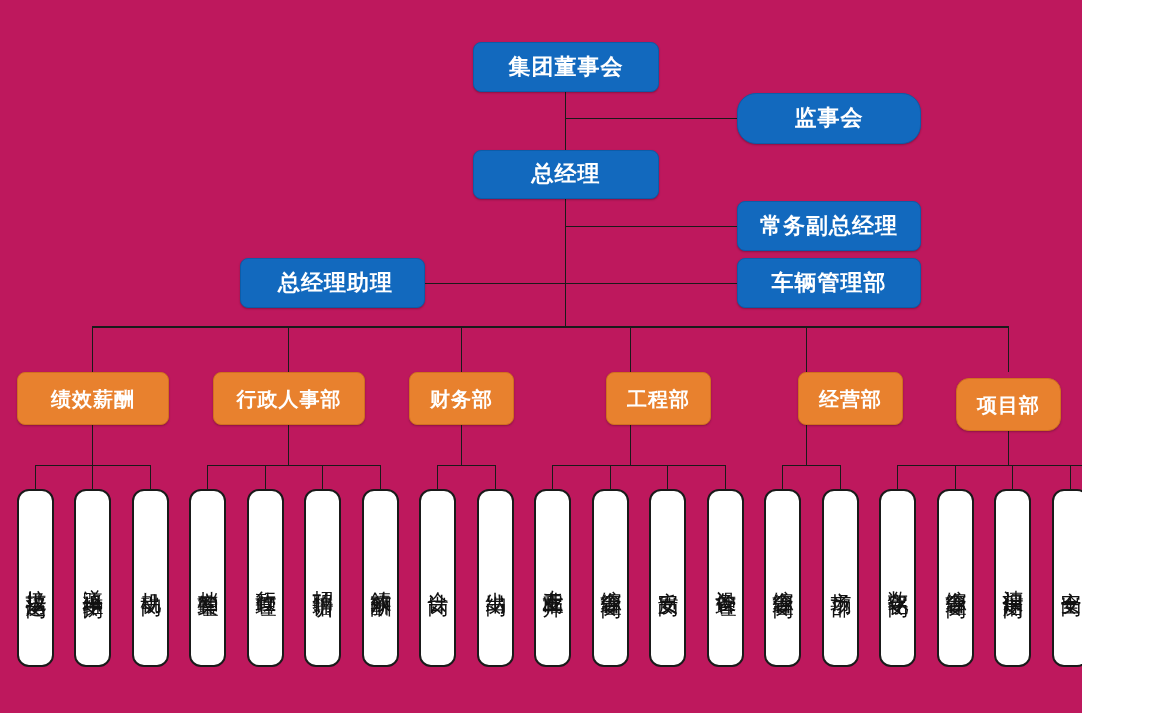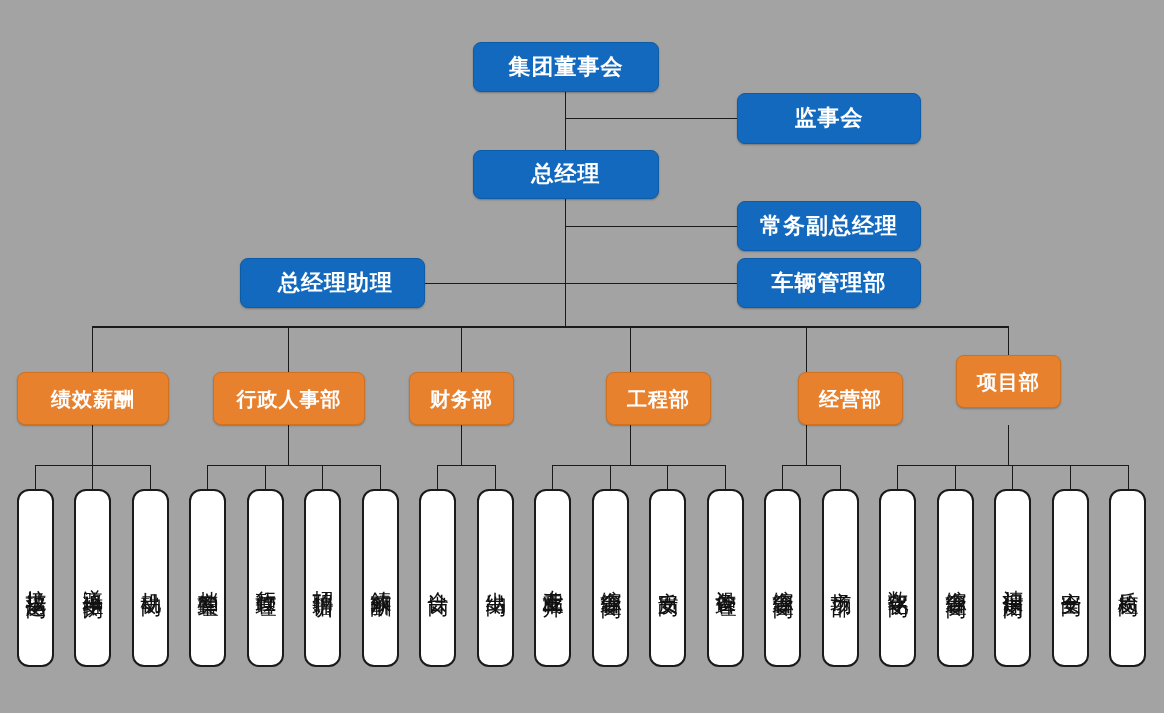--- a/index.html
+++ b/index.html
@@ -6,23 +6,23 @@
   html, body {
     margin: 0;
     padding: 0;
     background: #ffffff;
   }
   body {
     font-family: "DejaVu Sans", "Liberation Sans", sans-serif;
   }
   #chart-root {
     position: relative;
-    width: 1164px;
+    width: 1082px;
     height: 713px;
-    background: #a3a3a3;
+    background: #be185d;
     overflow: hidden;
   }
   
   .ln {
     position: absolute;
     background: #1a1a1a;
   }
   .ln.h { height: 1px; }
   .ln.v { width: 1px; }
   .ln.thick-h { height: 2px; }
@@ -136,41 +136,41 @@
   <div class="ln v" style="left:1008px; top:425px; height:40px;"></div>
   <div class="ln h" style="left:897px; top:465px; width:232px;"></div>
   <div class="ln v" style="left:897px;  top:465px; height:24px;"></div>
   <div class="ln v" style="left:955px;  top:465px; height:24px;"></div>
   <div class="ln v" style="left:1012px; top:465px; height:24px;"></div>
   <div class="ln v" style="left:1070px; top:465px; height:24px;"></div>
   <div class="ln v" style="left:1128px; top:465px; height:24px;"></div>
 
   <div class="node blue" style="left:473px; top:42px; width:186px; height:50px;">集团董事会</div>
 
-  <div class="node blue" style="left:737px; top:93px; width:184px; height:51px;">监事会</div>
+  <div class="node blue" style="left:737px; top:93px; width:184px; height:51px;border-radius:19px;">监事会</div>
 
   <div class="node blue" style="left:473px; top:150px; width:186px; height:49px;">总经理</div>
 
   <div class="node blue" style="left:737px; top:201px; width:184px; height:50px;">常务副总经理</div>
 
   <div class="node blue" style="left:737px; top:258px; width:184px; height:50px;">车辆管理部</div>
 
   <div class="node blue" style="left:240px; top:258px; width:185px; height:50px;padding-left:6px;">总经理助理</div>
 
   <div class="node orange" style="left:17px; top:372px; width:152px; height:53px;">绩效薪酬</div>
 
   <div class="node orange" style="left:213px; top:372px; width:152px; height:53px;">行政人事部</div>
 
   <div class="node orange" style="left:409px; top:372px; width:105px; height:53px;">财务部</div>
 
   <div class="node orange" style="left:606px; top:372px; width:105px; height:53px;">工程部</div>
 
   <div class="node orange" style="left:798px; top:372px; width:105px; height:53px;">经营部</div>
 
-  <div class="node orange" style="left:956px; top:355px; width:105px; height:53px;">项目部</div>
+  <div class="node orange" style="left:956px; top:378px; width:105px; height:53px;border-radius:13px;">项目部</div>
 
   <div class="leaf" style="left:17px; top:489px; width:37px; height:178px;">
     <span class="leaf-text">垃圾清运岗</span>
   </div>
   <div class="leaf" style="left:74px; top:489px; width:37px; height:178px;">
     <span class="leaf-text">道路维护岗</span>
   </div>
   <div class="leaf" style="left:132px; top:489px; width:37px; height:178px;">
     <span class="leaf-text">机动岗</span>
   </div>

